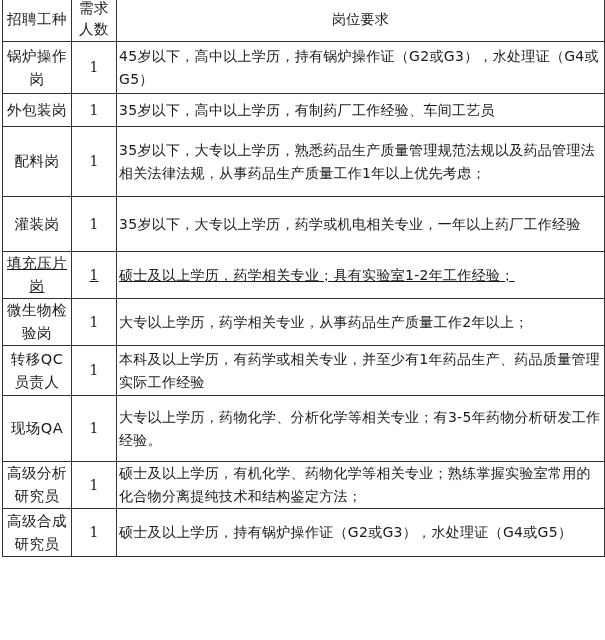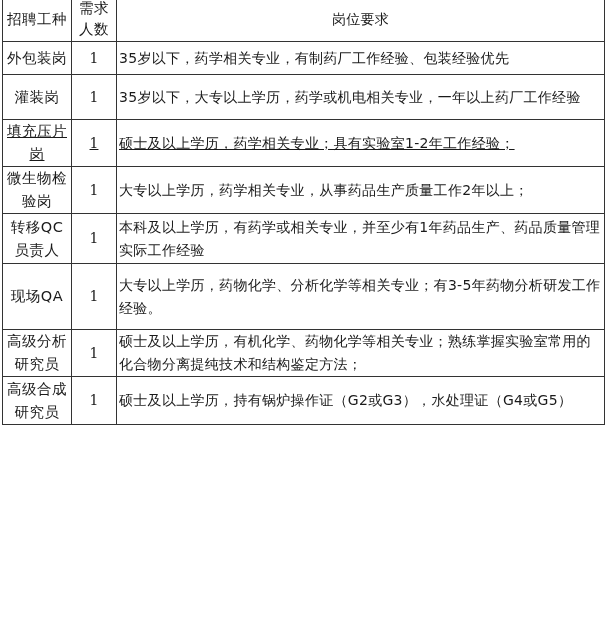--- a/index.html
+++ b/index.html
@@ -29,26 +29,36 @@
     <tr style="height:45px">
       <th class="c-type">招聘工种</th>
       <th class="c-type">
         <span style="display:block">需求</span>
         <span style="display:block">人数</span>
       </th>
       <th class="c-req">岗位要求</th>
     </tr>
   </thead>
   <tbody id="tbody">
+      <tr style="height: 52px;">
+        <td class="c-type">锅炉操作岗</td>
+        <td class="c-num">1</td>
+        <td class="c-req">45岁以下，高中以上学历，持有锅炉操作证（G2或G3），水处理证（G4或G5）</td>
+      </tr>
       <tr style="height: 33px; padding-left: 36px;">
         <td class="c-type">外包装岗</td>
         <td class="c-num">1</td>
-        <td class="c-req">35岁以下，药学相关专业，有制药厂工作经验、包装经验优先</td>
+        <td class="c-req">35岁以下，高中以上学历，有制药厂工作经验、车间工艺员</td>
       </tr>
-      <tr style="height: 45px;">
+      <tr style="height: 70px;">
+        <td class="c-type">配料岗</td>
+        <td class="c-num">1</td>
+        <td class="c-req">35岁以下，大专以上学历，熟悉药品生产质量管理规范法规以及药品管理法相关法律法规，从事药品生产质量工作1年以上优先考虑；</td>
+      </tr>
+      <tr style="height: 55px;">
         <td class="c-type">灌装岗</td>
         <td class="c-num">1</td>
         <td class="c-req">35岁以下，大专以上学历，药学或机电相关专业，一年以上药厂工作经验</td>
       </tr>
       <tr style="height: 39px; text-decoration: underline;">
         <td class="c-type">填充压片岗</td>
         <td class="c-num">1</td>
         <td class="c-req">硕士及以上学历，药学相关专业；具有实验室1-2年工作经验；</td>
       </tr>
       <tr style="height: 45px; margin-top: 32px;">

